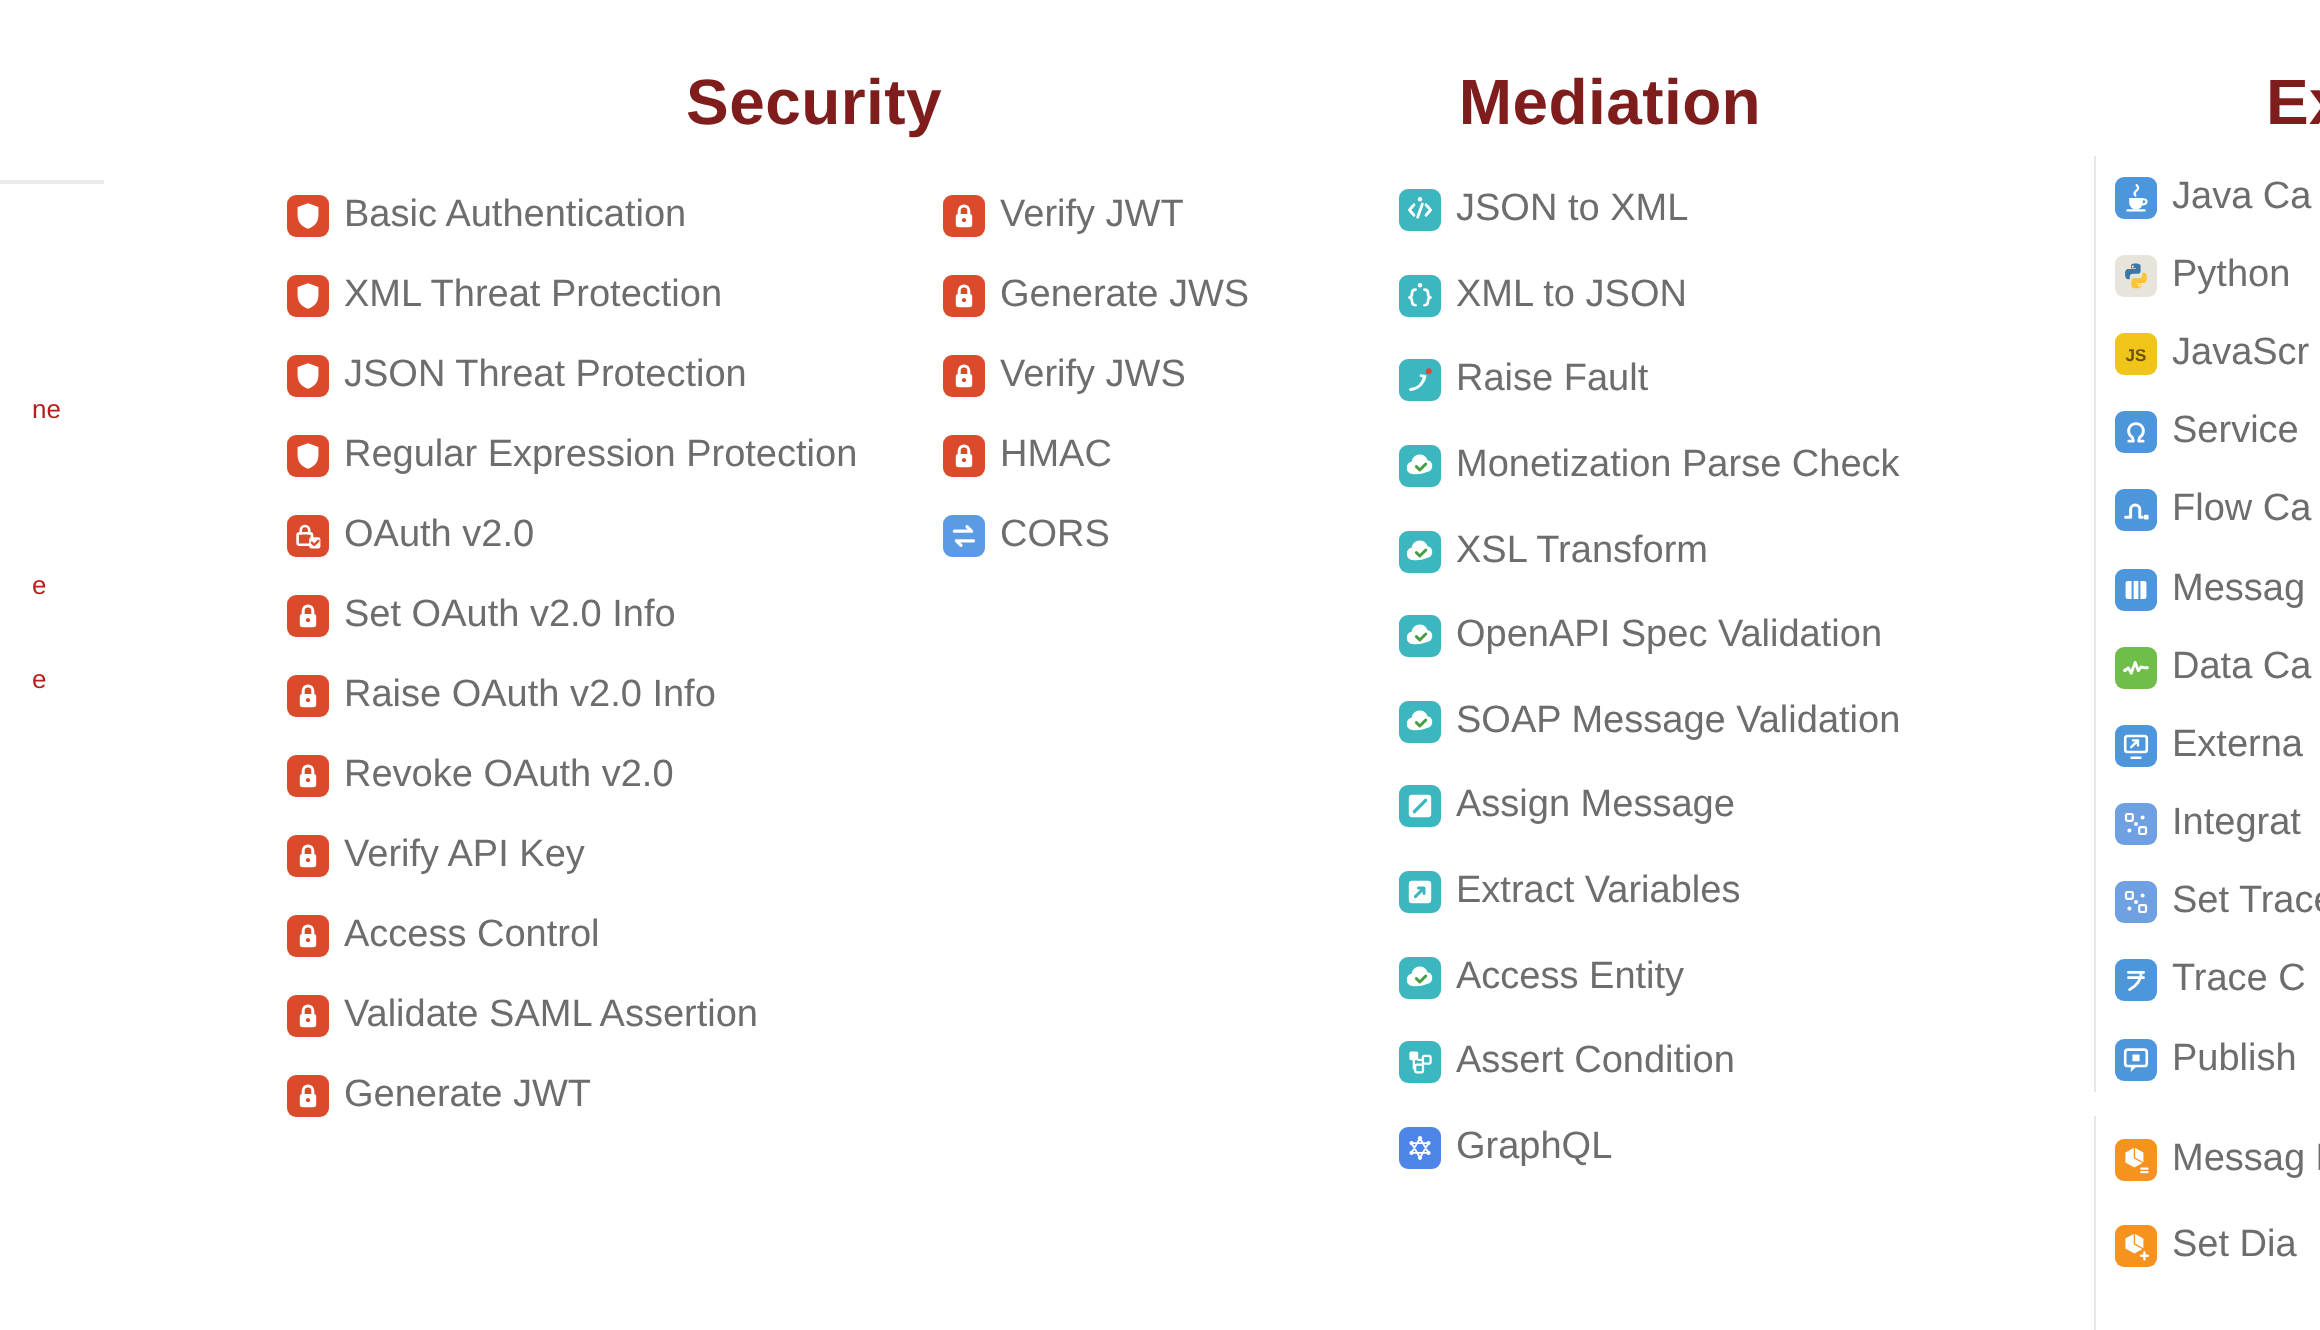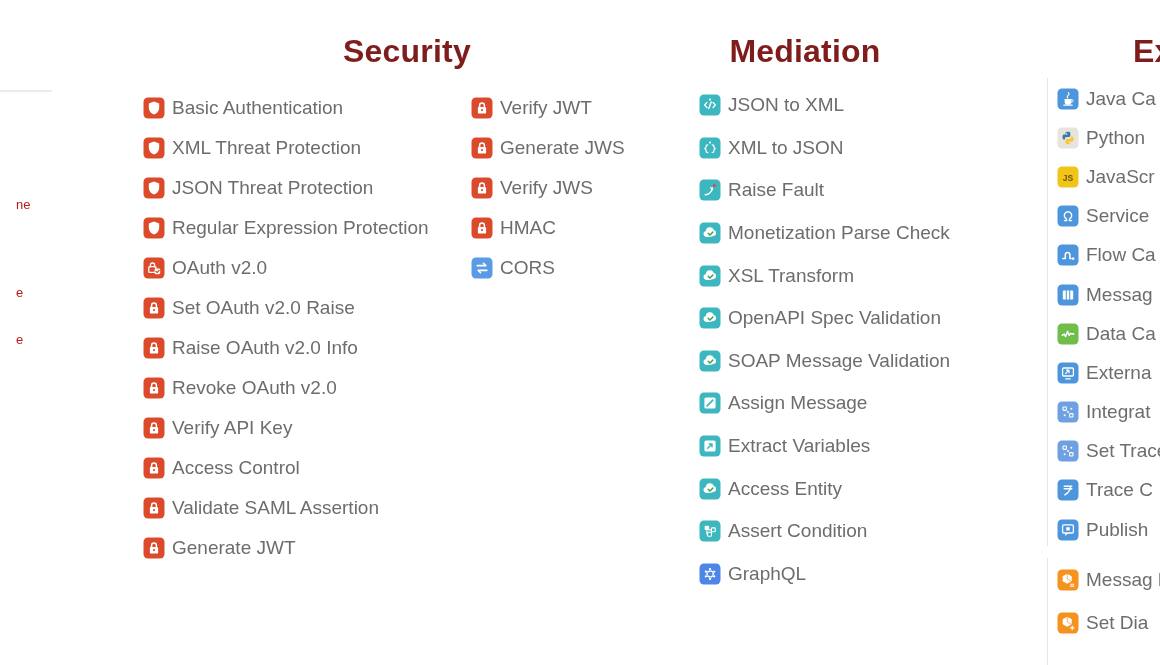--- a/index.html
+++ b/index.html
@@ -84,21 +84,21 @@
   </div>
     <div class="row">
     <span class="ic">
         <svg viewBox="0 0 22 22" width="22" height="22" stroke-linecap="round" stroke-linejoin="round">
           <rect x=".5" y=".5" width="21" height="21" rx="4.5" fill="#DB4A2B"></rect>
           <path d="M8.6 10.2V8.4a2.4 2.4 0 0 1 4.8 0v1.8" stroke="#fff" stroke-width="1.5" fill="none"></path>
           <rect x="6.9" y="10" width="8.2" height="6.6" rx="1.2" fill="#fff"></rect>
           <circle cx="11" cy="13.1" r="1.05" fill="#DB4A2B"></circle>
         </svg>
       </span>
-    <span class="lbl">Set OAuth v2.0 Raise</span>
+    <span class="lbl">Set OAuth v2.0 Info</span>
   </div>
     <div class="row">
     <span class="ic">
         <svg viewBox="0 0 22 22" width="22" height="22" stroke-linecap="round" stroke-linejoin="round">
           <rect x=".5" y=".5" width="21" height="21" rx="4.5" fill="#DB4A2B"></rect>
           <path d="M8.6 10.2V8.4a2.4 2.4 0 0 1 4.8 0v1.8" stroke="#fff" stroke-width="1.5" fill="none"></path>
           <rect x="6.9" y="10" width="8.2" height="6.6" rx="1.2" fill="#fff"></rect>
           <circle cx="11" cy="13.1" r="1.05" fill="#DB4A2B"></circle>
         </svg>
       </span>

